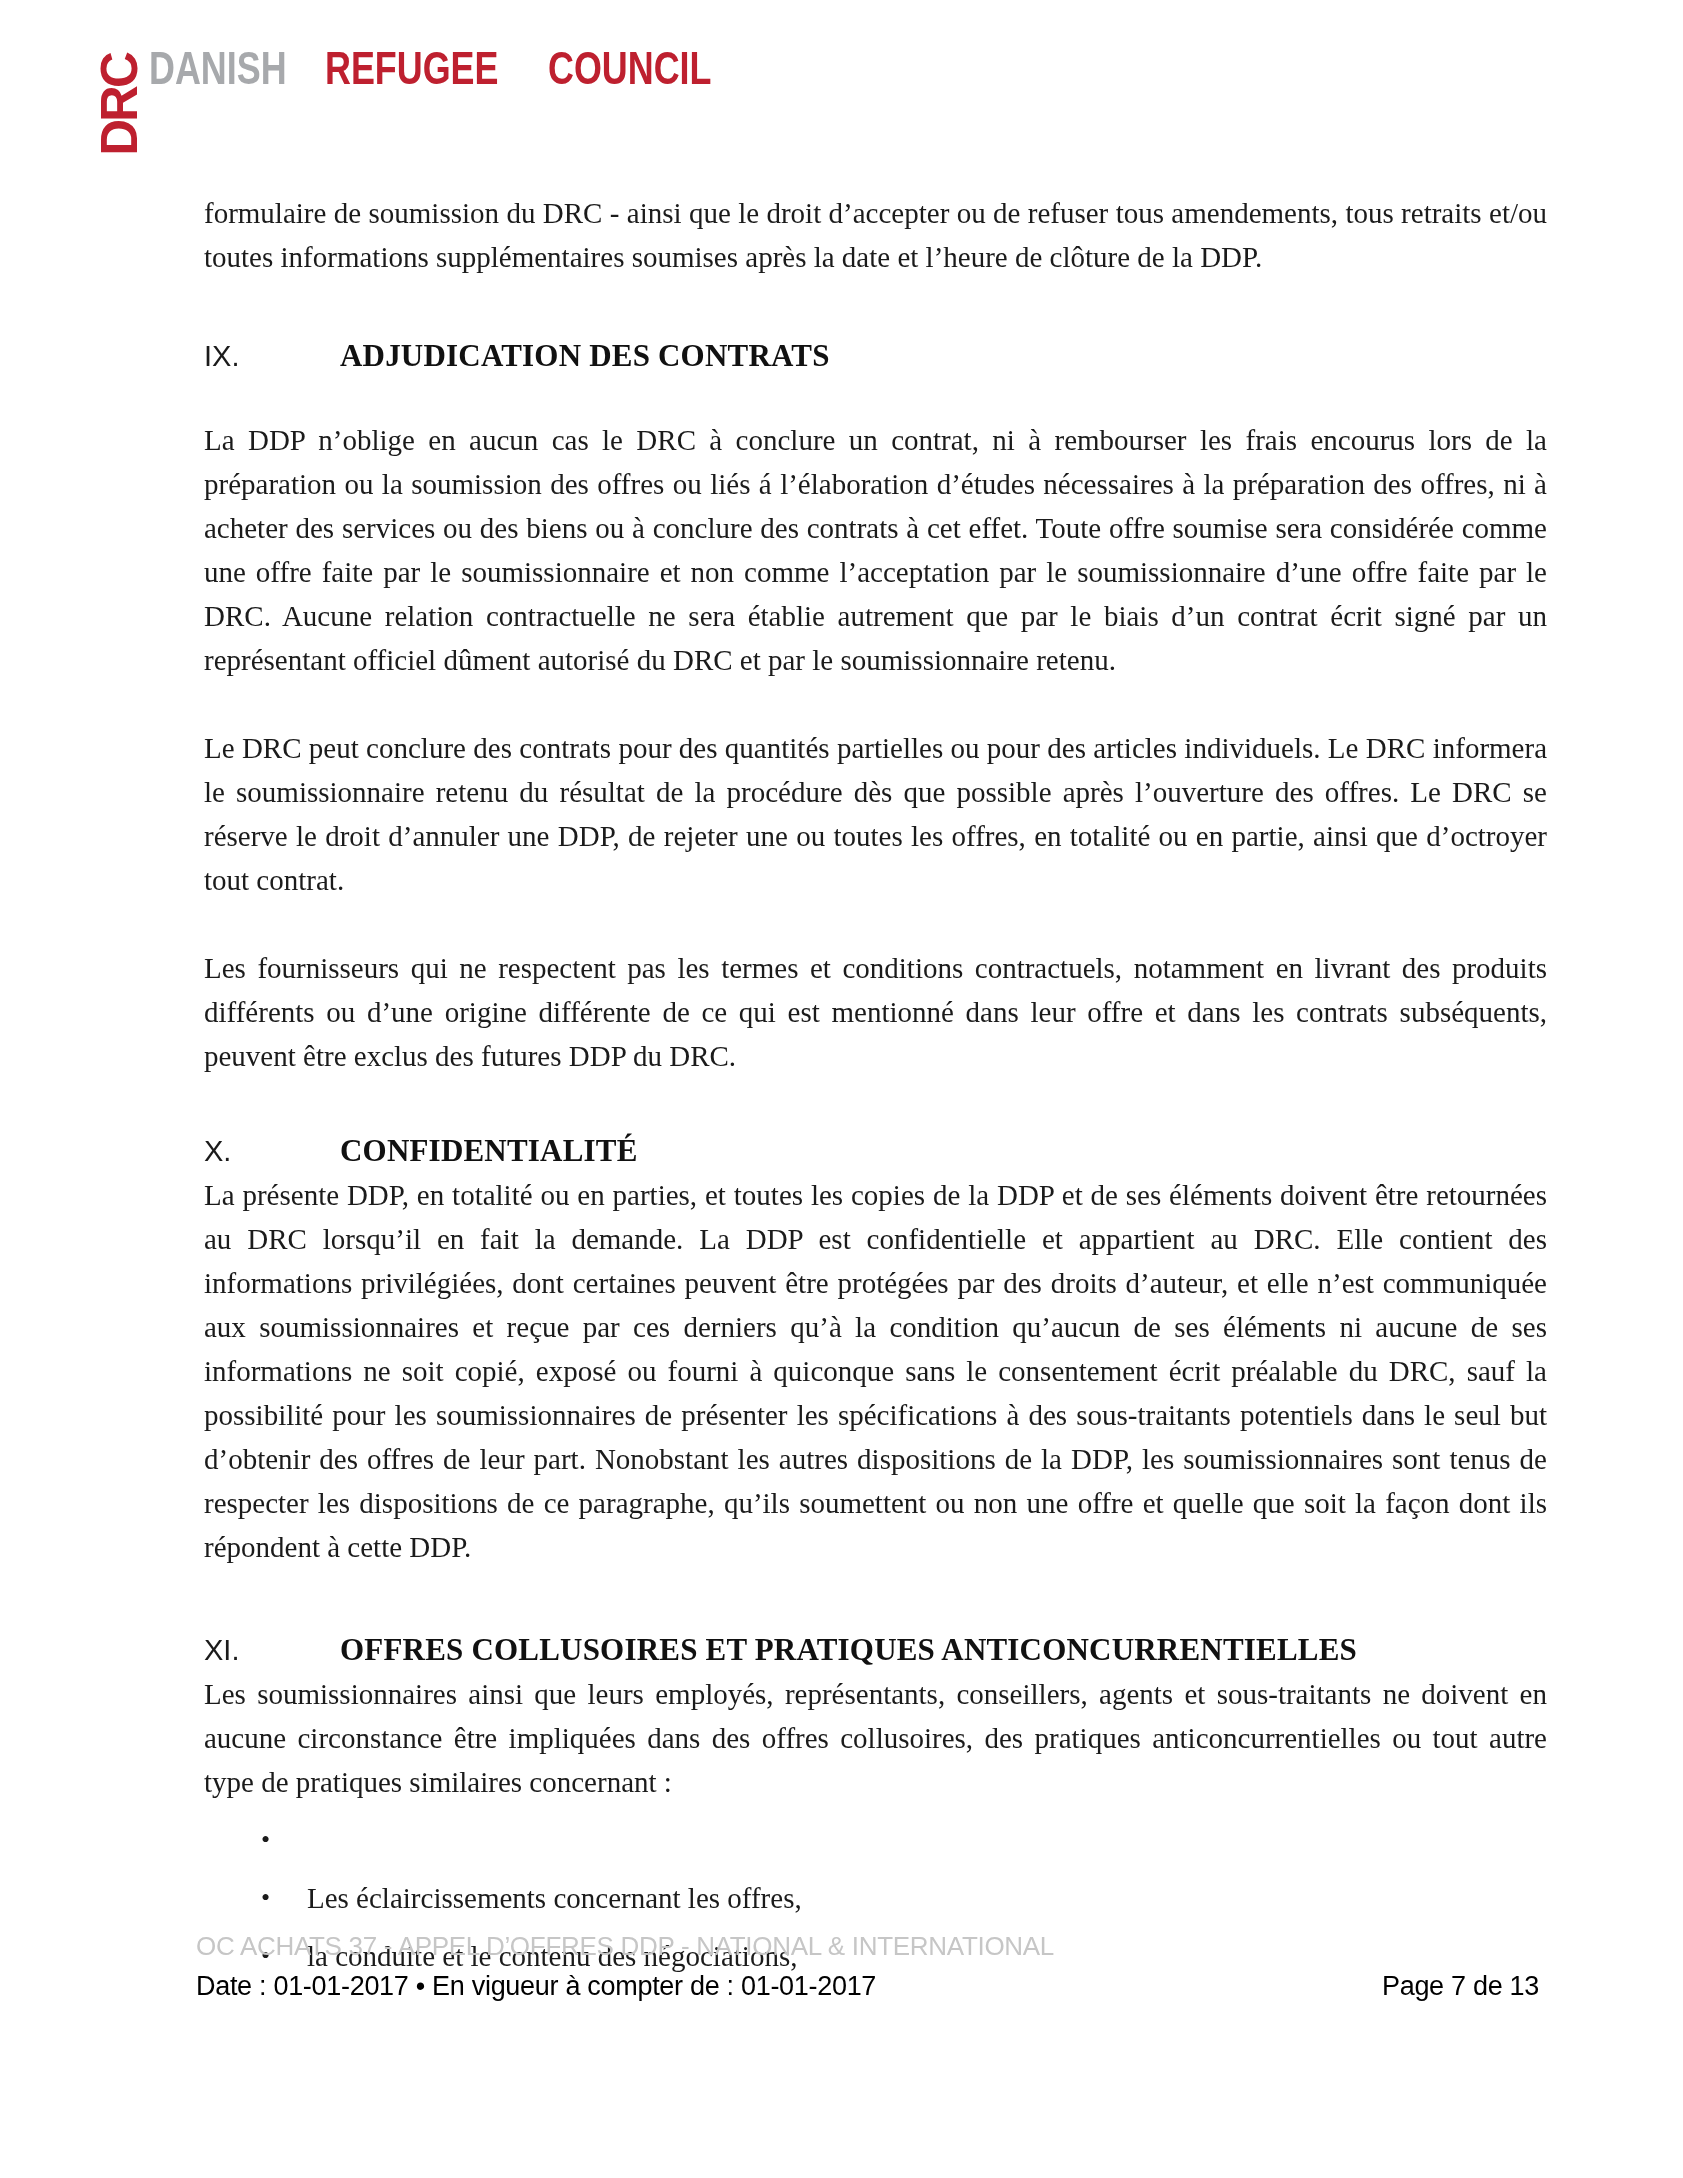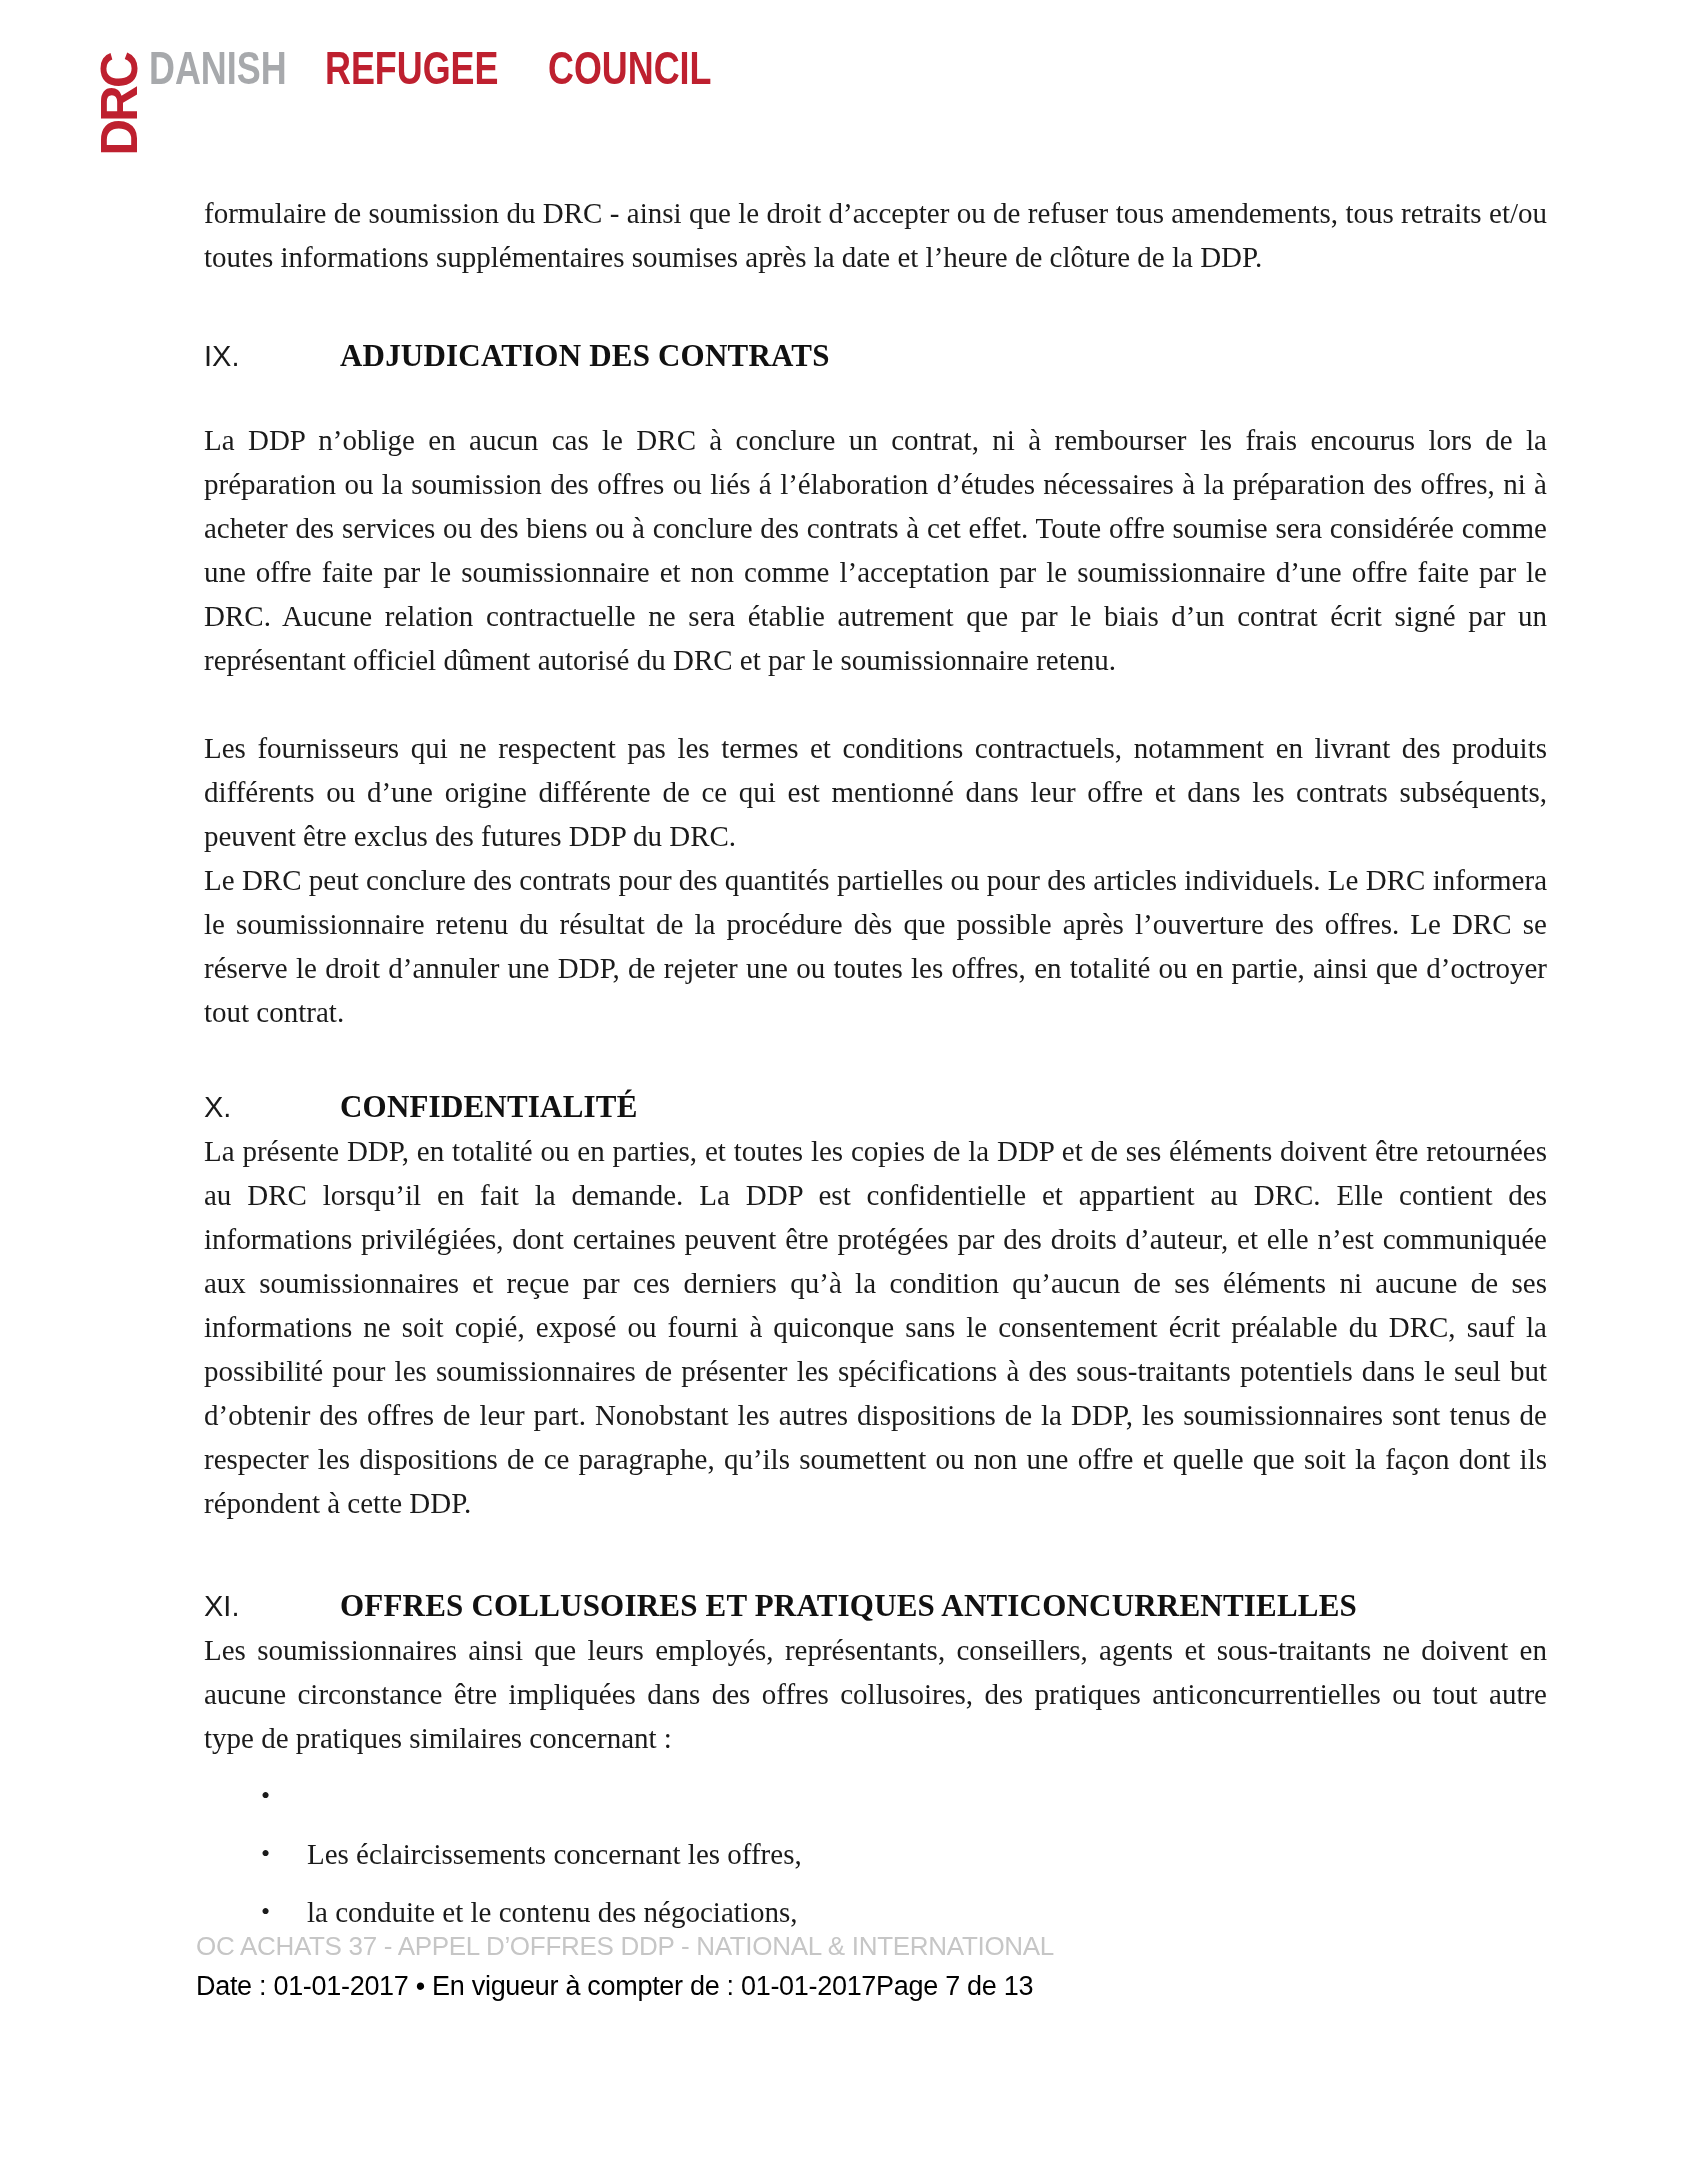--- a/index.html
+++ b/index.html
@@ -82,21 +82,21 @@
     left:196px; top:1929px;
     width:1343px;
     font-family:"Liberation Sans", sans-serif;
   }
   .footer-ref {
     color:#c6c6c6;
     font-size:26px; line-height:34px;
     letter-spacing:-0.3px;
   }
   .footer-row {
-    display:flex; align-items:baseline;
+    display:flex; justify-content:space-between; align-items:baseline;
     margin-top:6px;
     color:#000000;
     font-size:27px; line-height:34px;
     letter-spacing:-0.3px;
   }
 </style>
 </head>
 <body>
 
 <div class="page">
@@ -115,22 +115,22 @@
   <main class="content">
 
     <p class="body-par">formulaire de soumission du DRC - ainsi que le droit d’accepter ou de refuser tous amendements, tous retraits et/ou toutes informations supplémentaires soumises après la date et l’heure de clôture de la DDP.</p>
 
     <section>
       <h2 class="heading h-ix">
         <span class="num">IX.</span>
         <span class="title">ADJUDICATION DES CONTRATS</span>
       </h2>
       <p class="body-par par-gap">La DDP n’oblige en aucun cas le DRC à conclure un contrat, ni à rembourser les frais encourus lors de la préparation ou la soumission des offres ou liés á l’élaboration d’études nécessaires à la préparation des offres, ni à acheter des services ou des biens ou à conclure des contrats à cet effet. Toute offre soumise sera considérée comme une offre faite par le soumissionnaire et non comme l’acceptation par le soumissionnaire d’une offre faite par le DRC. Aucune relation contractuelle ne sera établie autrement que par le biais d’un contrat écrit signé par un représentant officiel dûment autorisé du DRC et par le soumissionnaire retenu.</p>
+      <p class="body-par par-gap">Le DRC peut conclure des contrats pour des quantités partielles ou pour des articles individuels. Le DRC informera le soumissionnaire retenu du résultat de la procédure dès que possible après l’ouverture des offres. Le DRC se réserve le droit d’annuler une DDP, de rejeter une ou toutes les offres, en totalité ou en partie, ainsi que d’octroyer tout contrat.</p>
       <p class="body-par">Les fournisseurs qui ne respectent pas les termes et conditions contractuels, notamment en livrant des produits différents ou d’une origine différente de ce qui est mentionné dans leur offre et dans les contrats subséquents, peuvent être exclus des futures DDP du DRC.</p>
-      <p class="body-par par-gap">Le DRC peut conclure des contrats pour des quantités partielles ou pour des articles individuels. Le DRC informera le soumissionnaire retenu du résultat de la procédure dès que possible après l’ouverture des offres. Le DRC se réserve le droit d’annuler une DDP, de rejeter une ou toutes les offres, en totalité ou en partie, ainsi que d’octroyer tout contrat.</p>
     </section>
 
     <section>
       <h2 class="heading h-x">
         <span class="num">X.</span>
         <span class="title">CONFIDENTIALITÉ</span>
       </h2>
       <p class="body-par">La présente DDP, en totalité ou en parties, et toutes les copies de la DDP et de ses éléments doivent être retournées au DRC lorsqu’il en fait la demande. La DDP est confidentielle et appartient au DRC. Elle contient des informations privilégiées, dont certaines peuvent être protégées par des droits d’auteur, et elle n’est communiquée aux soumissionnaires et reçue par ces derniers qu’à la condition qu’aucun de ses éléments ni aucune de ses informations ne soit copié, exposé ou fourni à quiconque sans le consentement écrit préalable du DRC, sauf la possibilité pour les soumissionnaires de présenter les spécifications à des sous-traitants potentiels dans le seul but d’obtenir des offres de leur part. Nonobstant les autres dispositions de la DDP, les soumissionnaires sont tenus de respecter les dispositions de ce paragraphe, qu’ils soumettent ou non une offre et quelle que soit la façon dont ils répondent à cette DDP.</p>
     </section>
 

